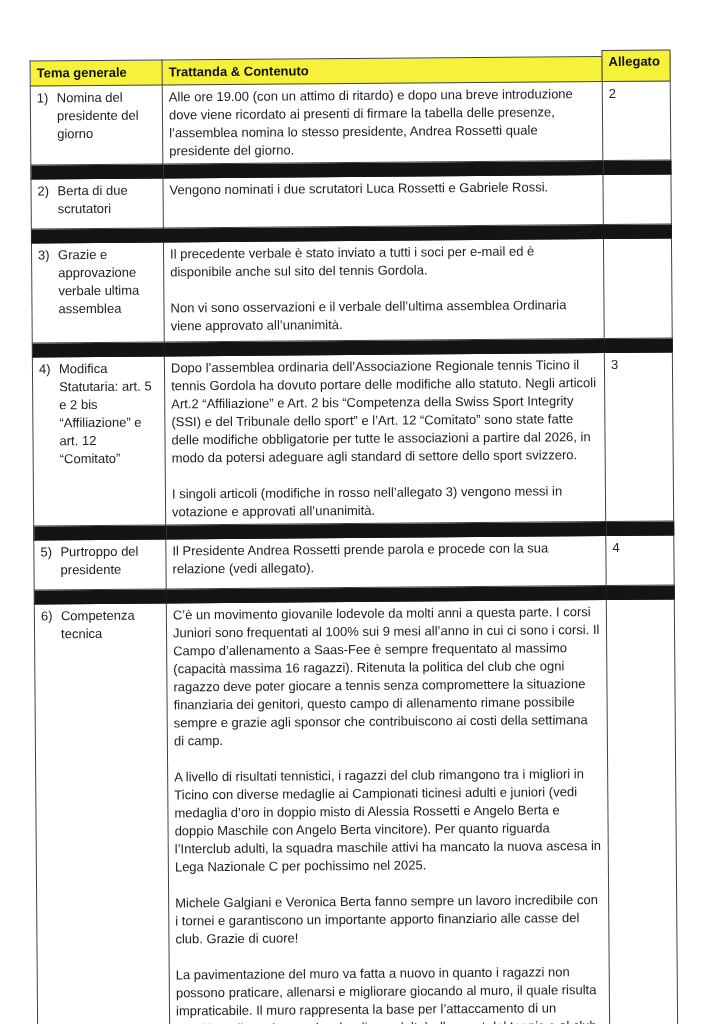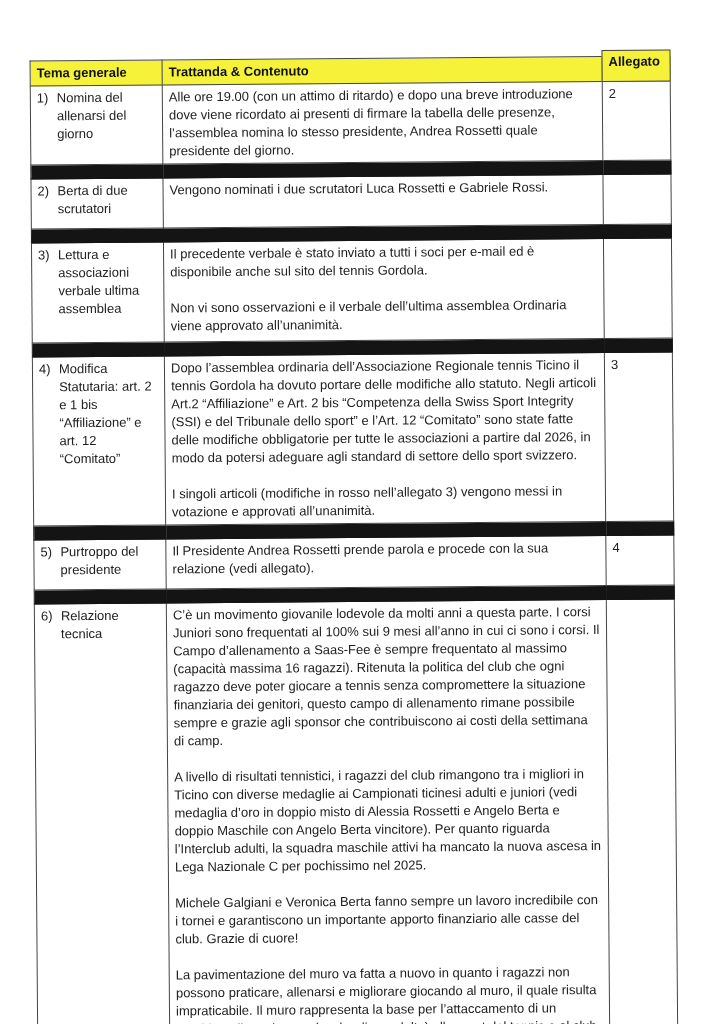--- a/index.html
+++ b/index.html
@@ -36,21 +36,21 @@
             <div class="h-allegato-inner">Allegato</div>
           </th>
       </tr>
     </thead>
     <tbody>
 
       <tr style="height:74px">
         <td>
             <div class="tema">
               <span class="num">1)</span>
-              <span>Nomina del allenarsi del giorno</span>
+              <span>Nomina del presidente del giorno</span>
             </div>
           </td>
         <td>
             <p class="p">Alle ore 19.00 (con un attimo di ritardo) e dopo una breve introduzione dove viene ricordato ai presenti di firmare la tabella delle presenze, l’assemblea nomina lo stesso presidente, Andrea Rossetti quale presidente del giorno.</p>
           </td>
         <td>2</td>
       </tr>
       <tr class="sep">
           <td></td>
           <td></td>
@@ -72,40 +72,40 @@
       <tr class="sep">
           <td></td>
           <td></td>
           <td></td>
         </tr>
 
       <tr style="height:100px">
         <td>
             <div class="tema">
               <span class="num">3)</span>
-              <span>Lettura e associazioni verbale ultima assemblea</span>
+              <span>Grazie e approvazione verbale ultima assemblea</span>
             </div>
           </td>
         <td>
           <p class="p">Il precedente verbale è stato inviato a tutti i soci per e-mail ed è disponibile anche sul sito del tennis Gordola.</p>
           <p class="p">Non vi sono osservazioni e il verbale dell’ultima assemblea Ordinaria viene approvato all’unanimità.</p>
         </td>
         <td></td>
       </tr>
       <tr class="sep">
           <td></td>
           <td></td>
           <td></td>
         </tr>
 
       <tr style="height:166px">
         <td>
             <div class="tema">
               <span class="num">4)</span>
-              <span>Modifica Statutaria: art. 2 e 1 bis “Affiliazione” e art. 12 “Comitato”</span>
+              <span>Modifica Statutaria: art. 5 e 2 bis “Affiliazione” e art. 12 “Comitato”</span>
             </div>
           </td>
         <td>
           <p class="p">Dopo l’assemblea ordinaria dell’Associazione Regionale tennis Ticino il tennis Gordola ha dovuto portare delle modifiche allo statuto. Negli articoli Art.2 “Affiliazione” e Art. 2 bis “Competenza della Swiss Sport Integrity (SSI) e del Tribunale dello sport” e l’Art. 12 “Comitato” sono state fatte delle modifiche obbligatorie per tutte le associazioni a partire dal 2026, in modo da potersi adeguare agli standard di settore dello sport svizzero.</p>
           <p class="p">I singoli articoli (modifiche in rosso nell’allegato 3) vengono messi in votazione e approvati all’unanimità.</p>
         </td>
         <td>3</td>
       </tr>
       <tr class="sep">
           <td></td>
@@ -128,21 +128,21 @@
       <tr class="sep">
           <td></td>
           <td></td>
           <td></td>
         </tr>
 
       <tr>
         <td>
             <div class="tema">
               <span class="num">6)</span>
-              <span>Relazione tecnica</span>
+              <span>Competenza tecnica</span>
             </div>
           </td>
         <td>
           <p class="p">C’è un movimento giovanile lodevole da molti anni a questa parte. I corsi Juniori sono frequentati al 100% sui 9 mesi all’anno in cui ci sono i corsi. Il Campo d’allenamento a Saas-Fee è sempre frequentato al massimo (capacità massima 16 ragazzi). Ritenuta la politica del club che ogni ragazzo deve poter giocare a tennis senza compromettere la situazione finanziaria dei genitori, questo campo di allenamento rimane possibile sempre e grazie agli sponsor che contribuiscono ai costi della settimana di camp.</p>
           <p class="p">A livello di risultati tennistici, i ragazzi del club rimangono tra i migliori in Ticino con diverse medaglie ai Campionati ticinesi adulti e juniori (vedi medaglia d’oro in doppio misto di Alessia Rossetti e Angelo Berta e doppio Maschile con Angelo Berta vincitore). Per quanto riguarda l’Interclub adulti, la squadra maschile attivi ha mancato la nuova ascesa in Lega Nazionale C per pochissimo nel 2025.</p>
           <p class="p">Michele Galgiani e Veronica Berta fanno sempre un lavoro incredibile con i tornei e garantiscono un importante apporto finanziario alle casse del club. Grazie di cuore!</p>
           <p class="p">La pavimentazione del muro va fatta a nuovo in quanto i ragazzi non possono praticare, allenarsi e migliorare giocando al muro, il quale risulta impraticabile. Il muro rappresenta la base per l’attaccamento di un bambino, di un giovane (anche di un adulto) allo sport del tennis e al club. Purtroppo attualmente il tennis non ha i fondi per ripristinare la zona del</p>
         </td>
         <td></td>
       </tr>

